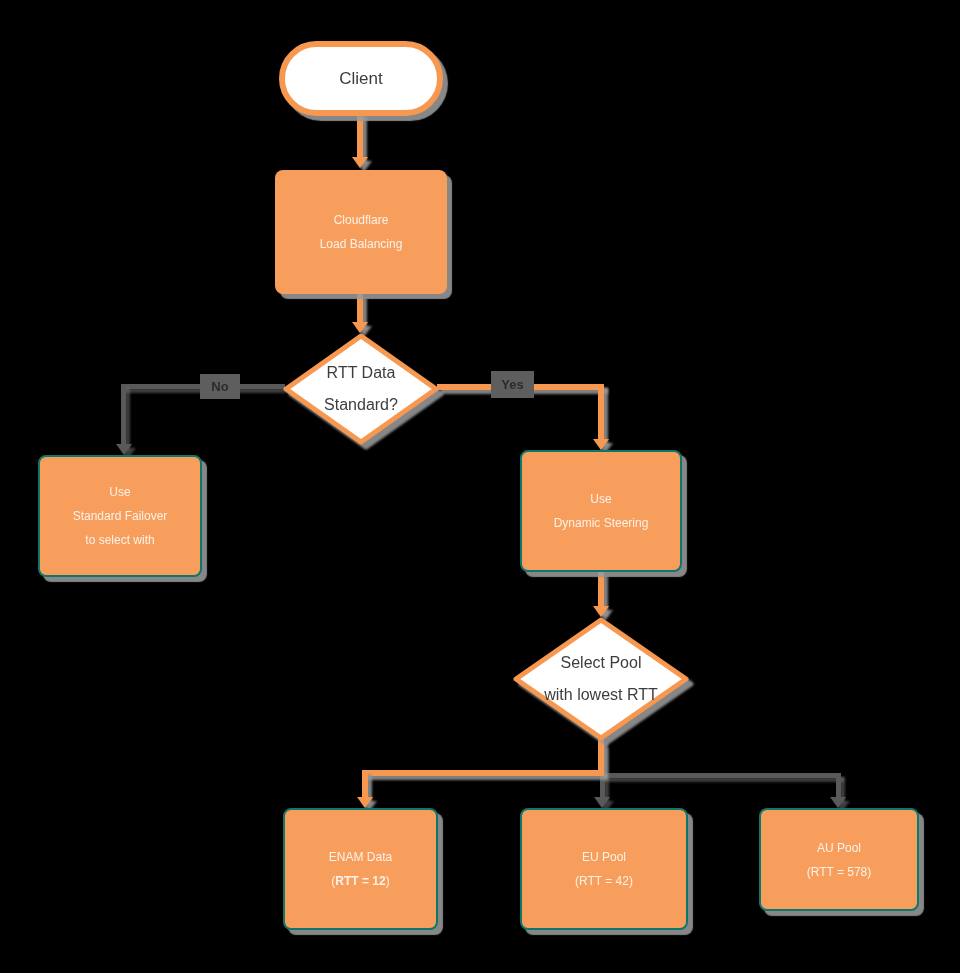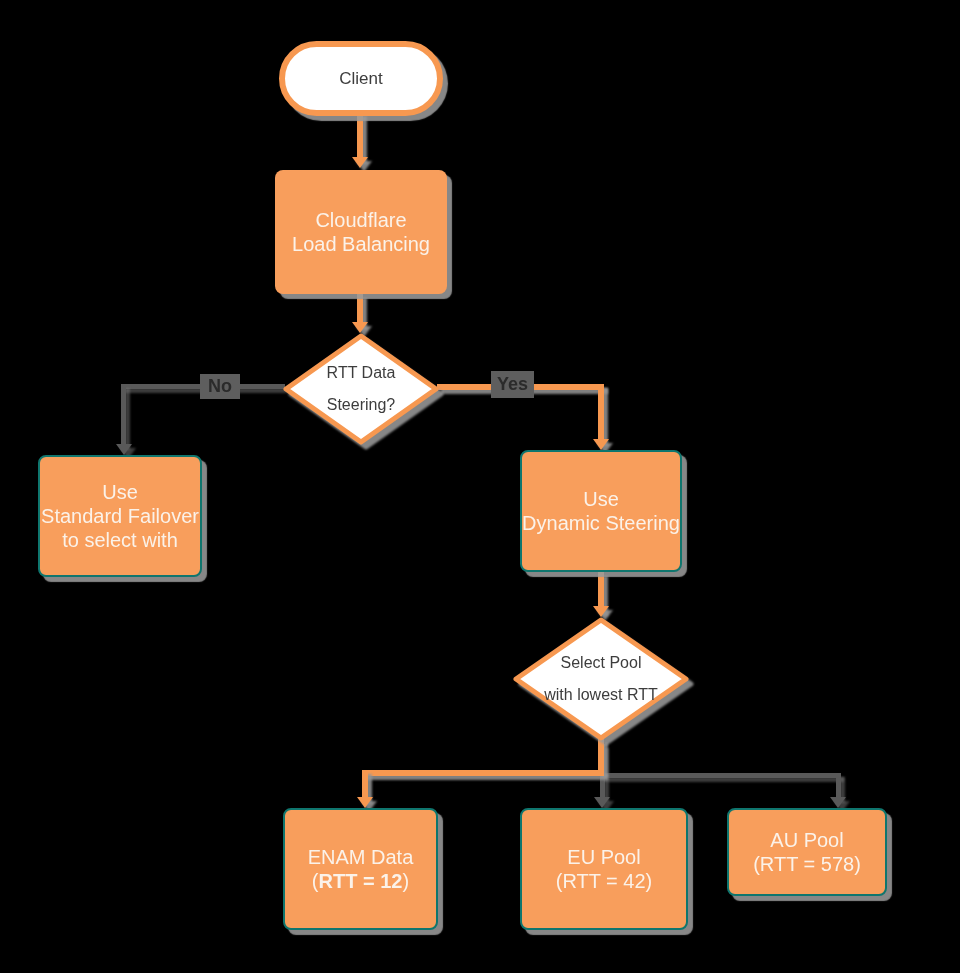--- a/index.html
+++ b/index.html
@@ -17,21 +17,21 @@
   .seg.gray{background:var(--connector-gray,#595959);z-index:1;filter:drop-shadow(4px 4px 1px rgba(120,120,120,0.5));}
 
   
   .arr{position:absolute;width:0;height:0;border-left:8px solid transparent;border-right:8px solid transparent;}
   .arr.orange{border-top:11px solid var(--outline-orange,#F79850);z-index:2;filter:drop-shadow(4px 4px 1px rgba(150,150,150,0.85));}
   .arr.gray{border-top:11px solid var(--connector-gray,#595959);z-index:1;filter:drop-shadow(4px 4px 1px rgba(120,120,120,0.5));}
 
   
   .node{
     position:absolute;display:flex;flex-direction:column;align-items:center;justify-content:center;
-    text-align:center;font-size:20px;line-height:24px;z-index:3;box-sizing:border-box;
+    text-align:center;font-size:12px;line-height:24px;z-index:3;box-sizing:border-box;
   }
   .box-orange{
     background:var(--node-fill-orange,#F89E5C);
     color:var(--text-on-orange,#FBF2E9);
     border-radius:8px;
     box-shadow:5px 5px 1px rgba(154,154,154,0.88);
   }
   .bordered{border:2px solid #0f766e;}
   .terminator{
     background:var(--node-fill-white,#fff);
@@ -47,21 +47,21 @@
   .diamond .dtext{
     position:absolute;left:0;top:0;right:0;bottom:0;
     display:flex;flex-direction:column;align-items:center;justify-content:center;
     text-align:center;color:var(--text-dark,#3D3D3D);font-size:16px;line-height:24px;gap:8px;
   }
 
   
   .edge-label{
     position:absolute;z-index:4;display:flex;align-items:center;justify-content:center;
     background:var(--edge-label-bg,#5E5E5E);color:var(--edge-label-text,#2B2B2B);
-    font-size:18px;font-weight:700;
+    font-size:13px;font-weight:700;
   }
   .b{font-weight:700;}
 </style>
 </head>
 <body style="--background: #000000; --node-fill-orange: #F89E5C; --outline-orange: #F79850; --node-fill-white: #FFFFFF; --text-on-orange: #FBF2E9; --text-dark: #3D3D3D; --connector-gray: #595959; --edge-label-bg: #5E5E5E; --edge-label-text: #2B2B2B;">
 
 <div class="stage">
 
   <div class="seg gray" style="left:121px;top:384px;width:164px;height:5px;"></div>
   <div class="seg gray" style="left:121px;top:384px;width:5px;height:62px;"></div>
@@ -103,21 +103,21 @@
     <div>Cloudflare</div>
     <div>Load Balancing</div>
   </div>
 
   <div class="diamond" style="left:283px;top:333px;width:156px;height:112px;">
     <svg width="156" height="112" viewBox="0 0 156 112">
       <polygon points="78,3 153,56 78,109 3,56"></polygon>
     </svg>
     <div class="dtext">
       <div>RTT Data</div>
-      <div>Steering?</div>
+      <div>Standard?</div>
     </div>
   </div>
 
   <div class="node box-orange bordered" style="left:38px;top:455px;width:164px;height:122px;">
     <div>Use</div>
     <div>Standard Failover</div>
     <div>to select with</div>
   </div>
 
   <div class="node box-orange bordered" style="left:520px;top:450px;width:162px;height:122px;">
@@ -138,18 +138,18 @@
   <div class="node box-orange bordered" style="left:283px;top:808px;width:155px;height:122px;">
     <div>ENAM Data</div>
     <div><span>(</span><span class="b">RTT = 12</span><span>)</span></div>
   </div>
 
   <div class="node box-orange bordered" style="left:520px;top:808px;width:168px;height:122px;">
     <div>EU Pool</div>
     <div>(RTT = 42)</div>
   </div>
 
-  <div class="node box-orange bordered" style="left:727px;top:808px;width:160px;height:88px;">
+  <div class="node box-orange bordered" style="left:759px;top:808px;width:160px;height:103px;">
     <div>AU Pool</div>
     <div>(RTT = 578)</div>
   </div>
 
 </div>
 
 </body></html>

